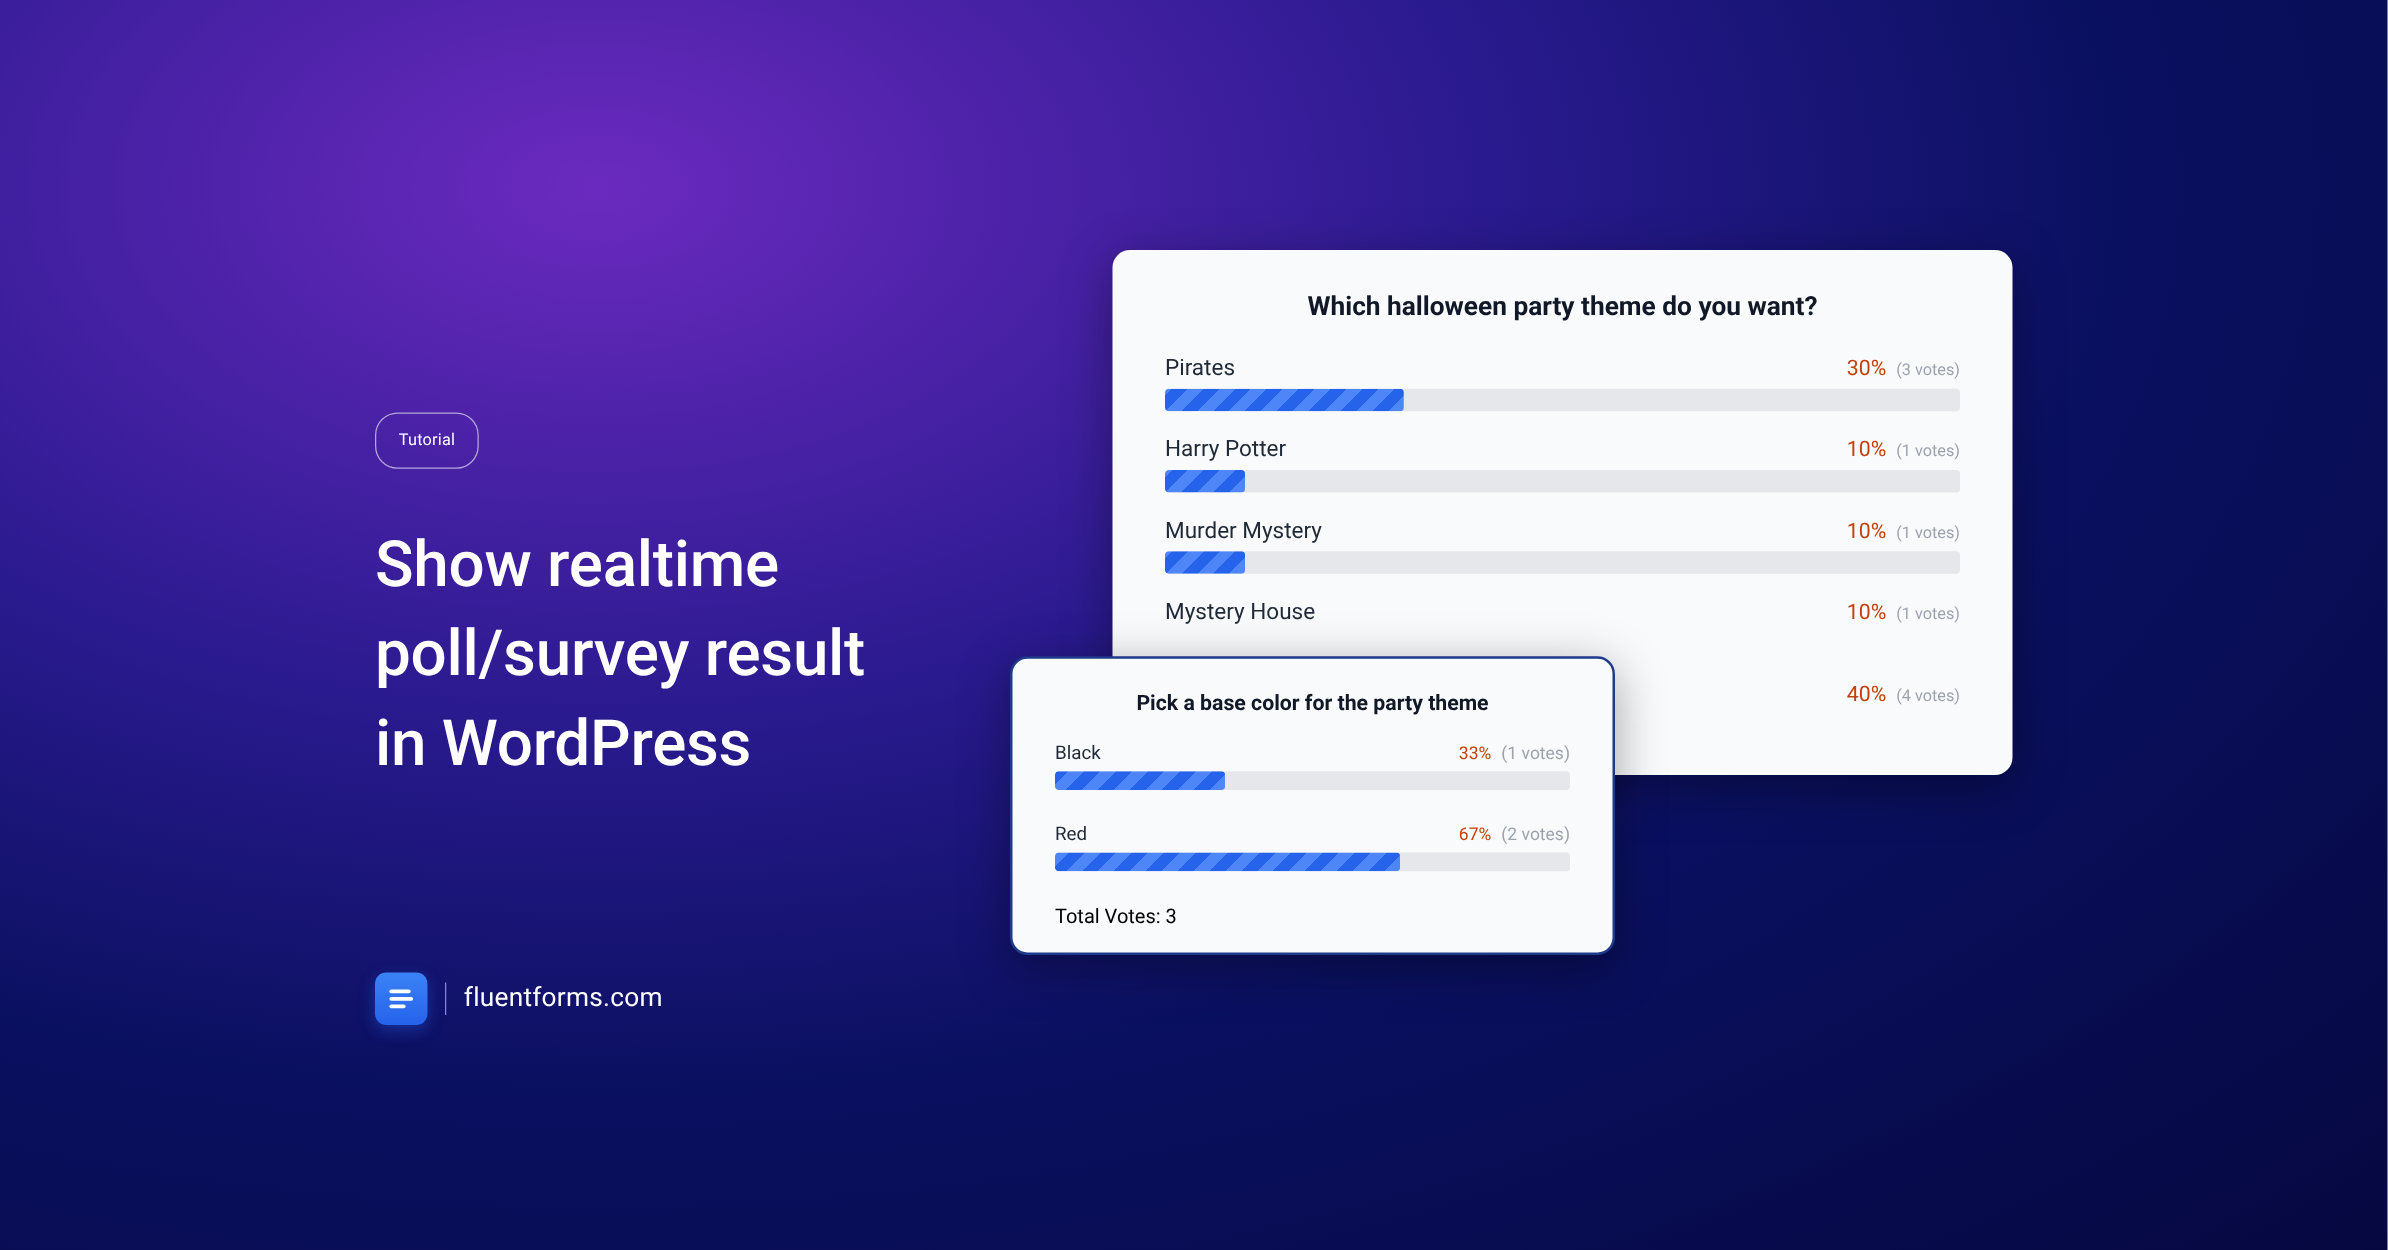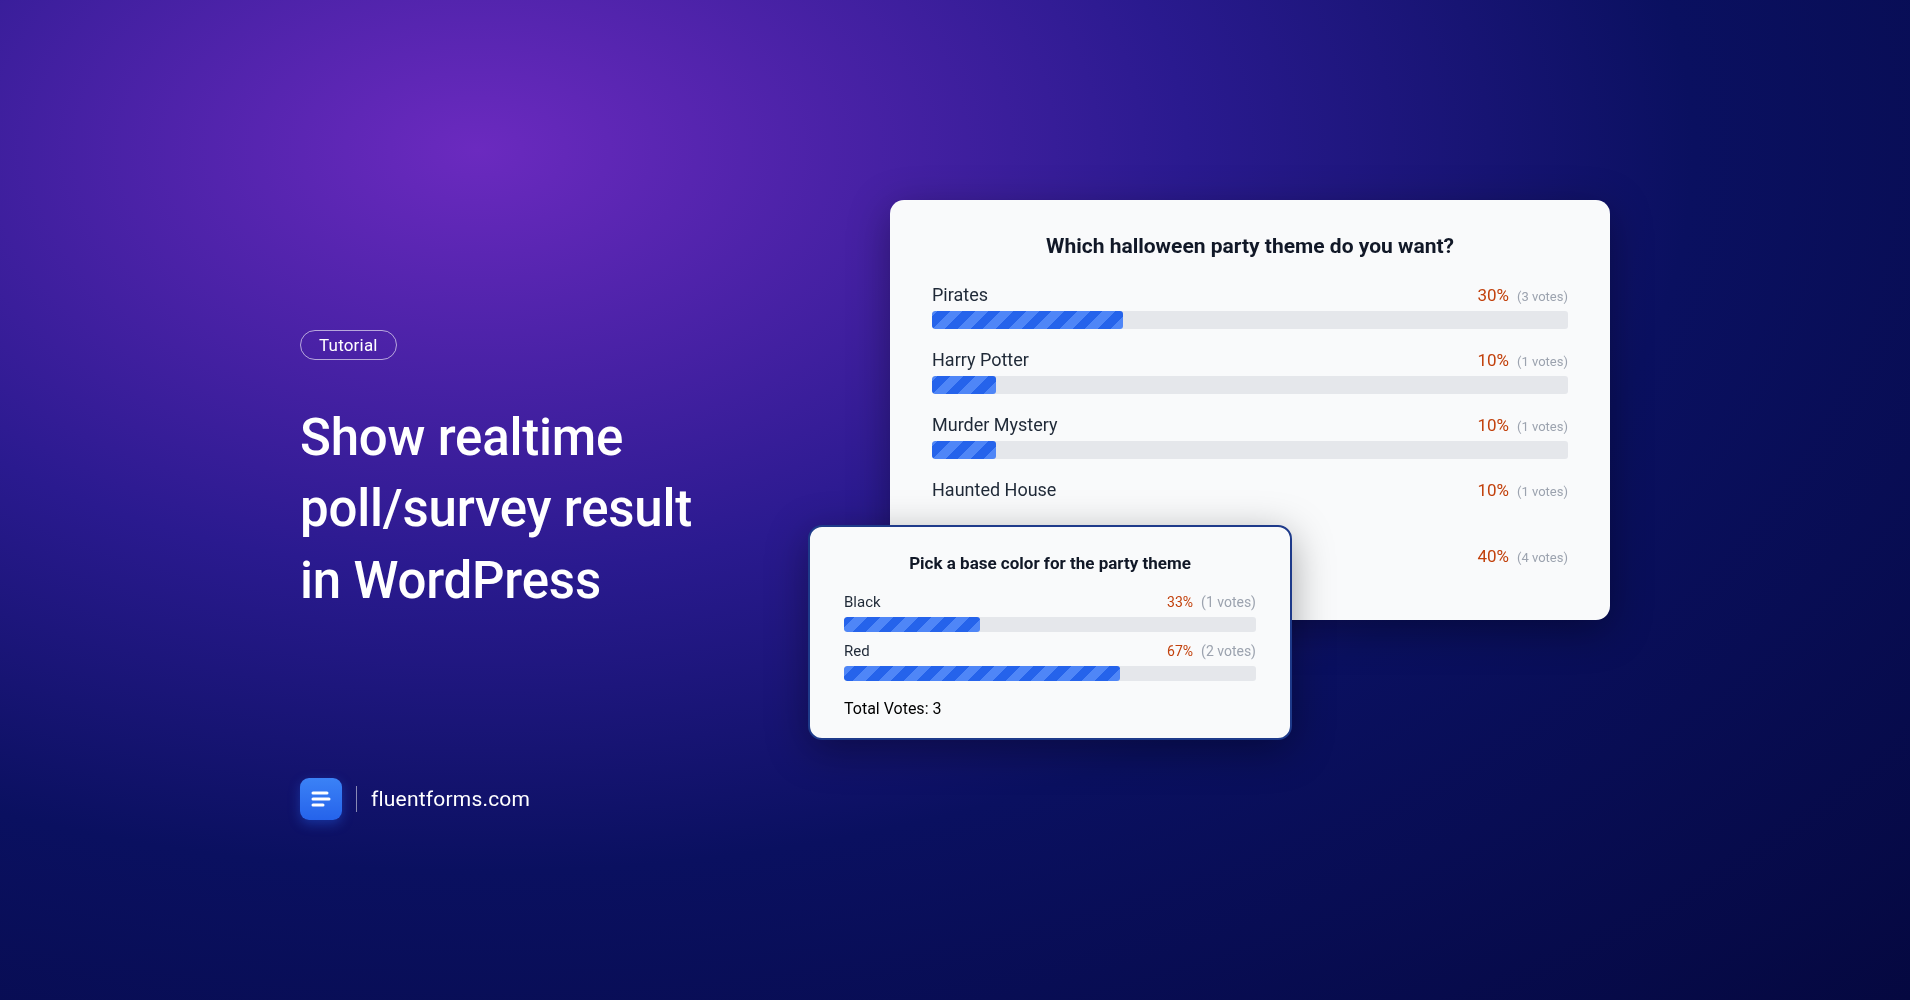--- a/index.html
+++ b/index.html
@@ -21,22 +21,22 @@
 .left-col {
   position: absolute;
   left: 105px;
   top: 225px;
   color: #fff;
 }
 .badge {
   display: inline-block;
   border: 1px solid rgba(255,255,255,0.6);
   border-radius: 18px;
-  padding: 4px 18px;
-  font-size: 17px;
+  padding: 14px 18px;
+  font-size: 13px;
   font-weight: 400;
   color: #fff;
   letter-spacing: 0.2px;
 }
 .headline {
   margin-top: 42px;
   font-size: 51px;
   line-height: 1.4;
   font-weight: 500;
   color: #fff;
@@ -98,21 +98,21 @@
   font-size: 21px;
   font-weight: 700;
   color: #111827;
   margin-bottom: 26px;
 }
 .poll-card-small .poll-title {
   font-size: 17px;
   margin-bottom: 20px;
 }
 .poll-row { margin-bottom: 20px; }
-.poll-card-small .poll-row { margin-bottom: 10px; }
+.poll-card-small .poll-row { margin-bottom: 26px; }
 .poll-row-header {
   display: flex;
   justify-content: space-between;
   align-items: baseline;
   margin-bottom: 6px;
 }
 .poll-label {
   font-size: 18px;
   color: #1f2937;
   font-weight: 400;
@@ -219,21 +219,21 @@
           <span class="poll-votes">(1 votes)</span>
         </span>
       </div>
       <div class="bar-track">
           <div class="bar-fill" style="width:10%"></div>
         </div>
     </div>
 
     <div class="poll-row">
       <div class="poll-row-header">
-        <span class="poll-label">Haunted House</span>
+        <span class="poll-label">Mystery House</span>
         <span class="poll-stats">
           <span class="poll-percent">10%</span>
           <span class="poll-votes">(1 votes)</span>
         </span>
       </div>
     </div>
 
     <div class="poll-row" style="margin-top:46px;">
       <div class="poll-row-header">
         <span class="poll-label"></span>

